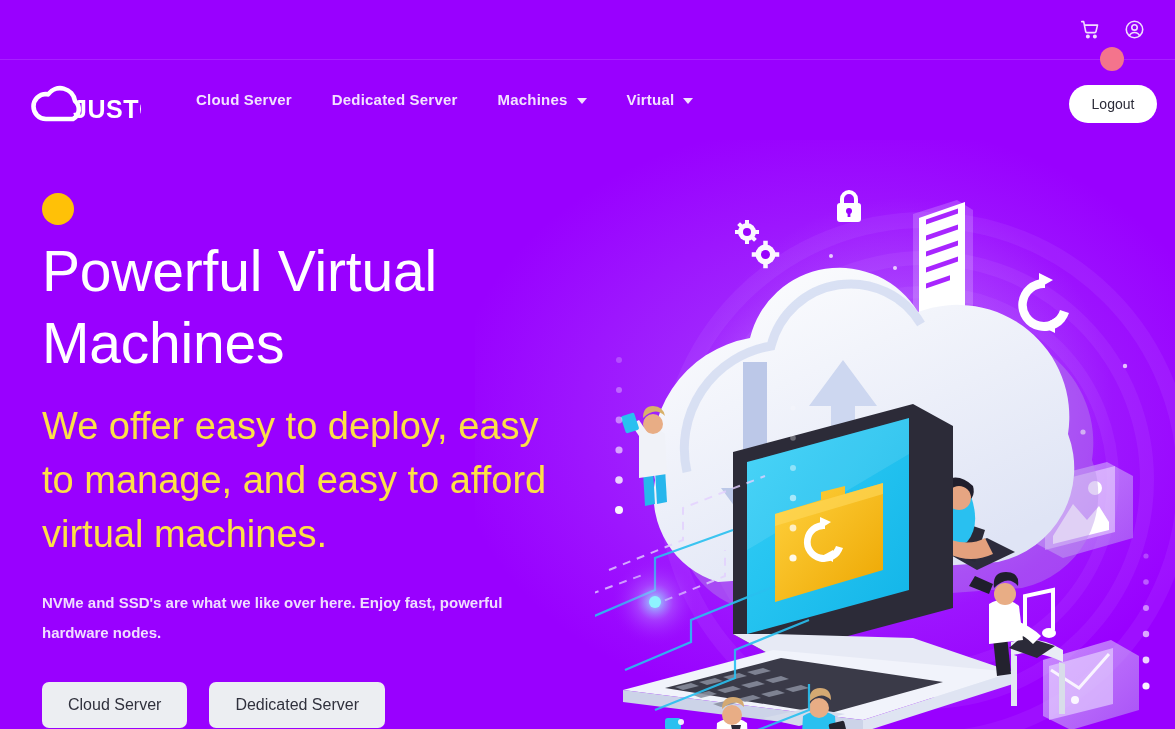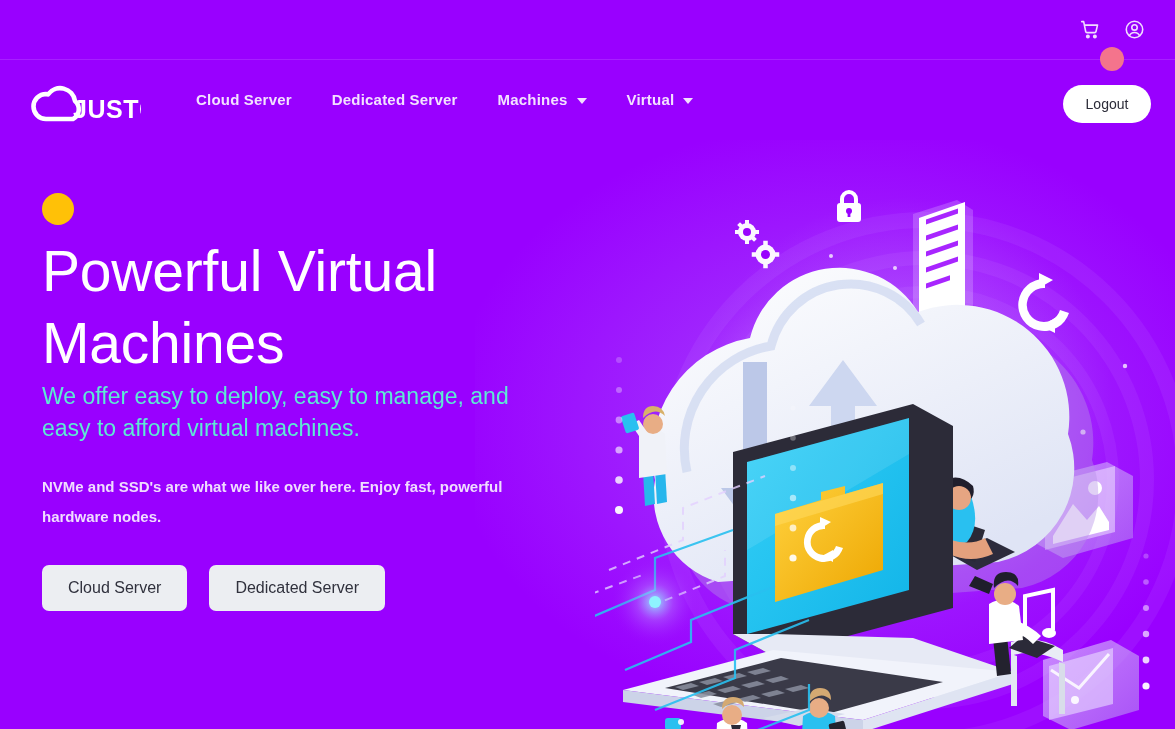--- a/index.html
+++ b/index.html
@@ -86,21 +86,21 @@
   }
   .chev {
     width: 0; height: 0;
     border-left: 5.5px solid transparent;
     border-right: 5.5px solid transparent;
     border-top: 6px solid #f3e0ff;
     display: inline-block;
     margin-top: 2px;
   }
   .logout-btn {
-    position: absolute; right: 24px; top: 25px;
+    position: absolute; right: 18px; top: 25px;
     width: 88px; height: 38px;
     background: #ffffff;
     border: none; border-radius: 20px;
     color: #2b2b38;
     font-family: "Liberation Sans", sans-serif;
     font-size: 14px;
     cursor: pointer;
     display: flex; align-items: center; justify-content: center;
   }
 
@@ -114,26 +114,26 @@
     width: 32px; height: 32px; border-radius: 50%;
     background: #ffc107;
     margin-bottom: 11px;
   }
   .hero-title {
     color: #ffffff;
     font-size: 57px;
     font-weight: 300;
     line-height: 1.26;
     letter-spacing: -0.2px;
-    margin-bottom: 0;
+    margin-bottom: 20px;
     max-width: 470px;
   }
   .hero-sub {
-    color: #5eead4;
-    font-size: 23px;
+    color: #fde047;
+    font-size: 38px;
     font-weight: 300;
     line-height: 1.42;
     margin-bottom: 27px;
     max-width: 520px;
   }
   .hero-para {
     color: #f0dcff;
     font-size: 15px;
     font-weight: 700;
     line-height: 1.98;

